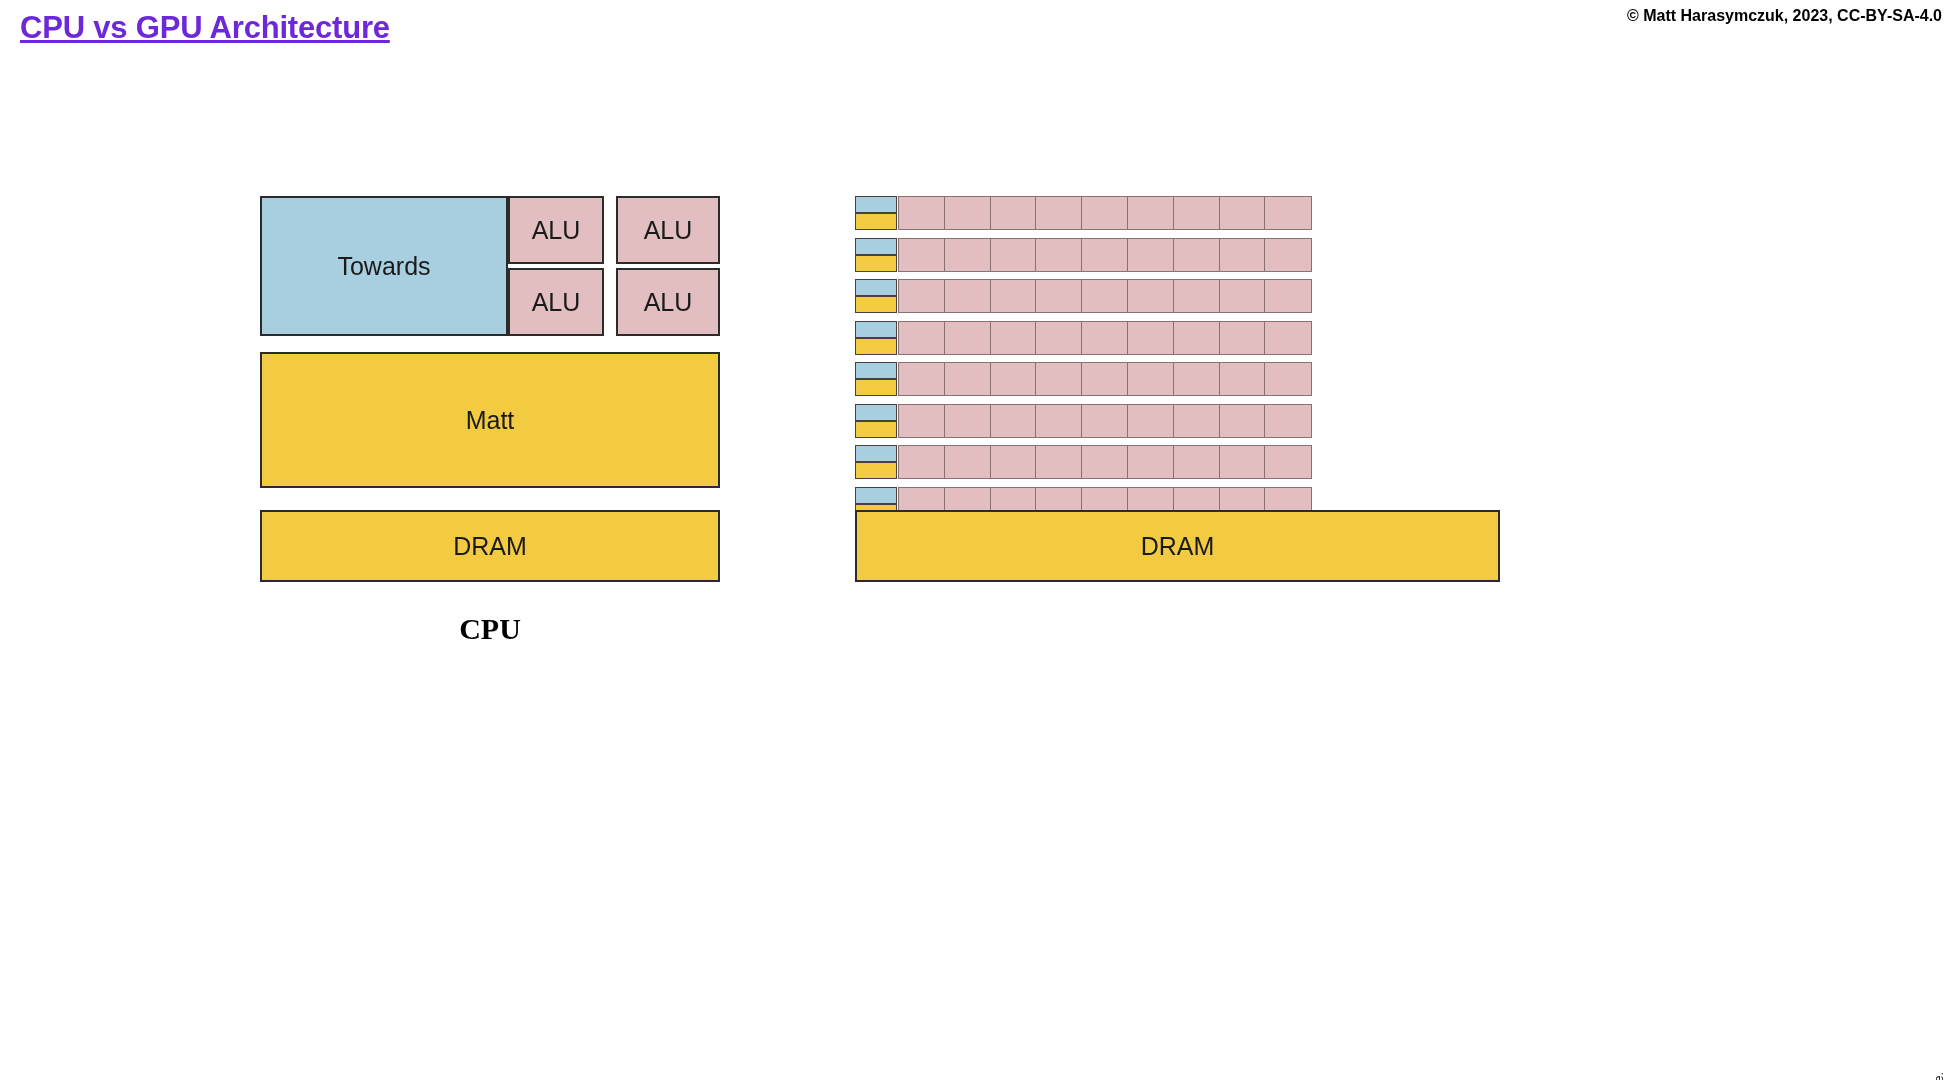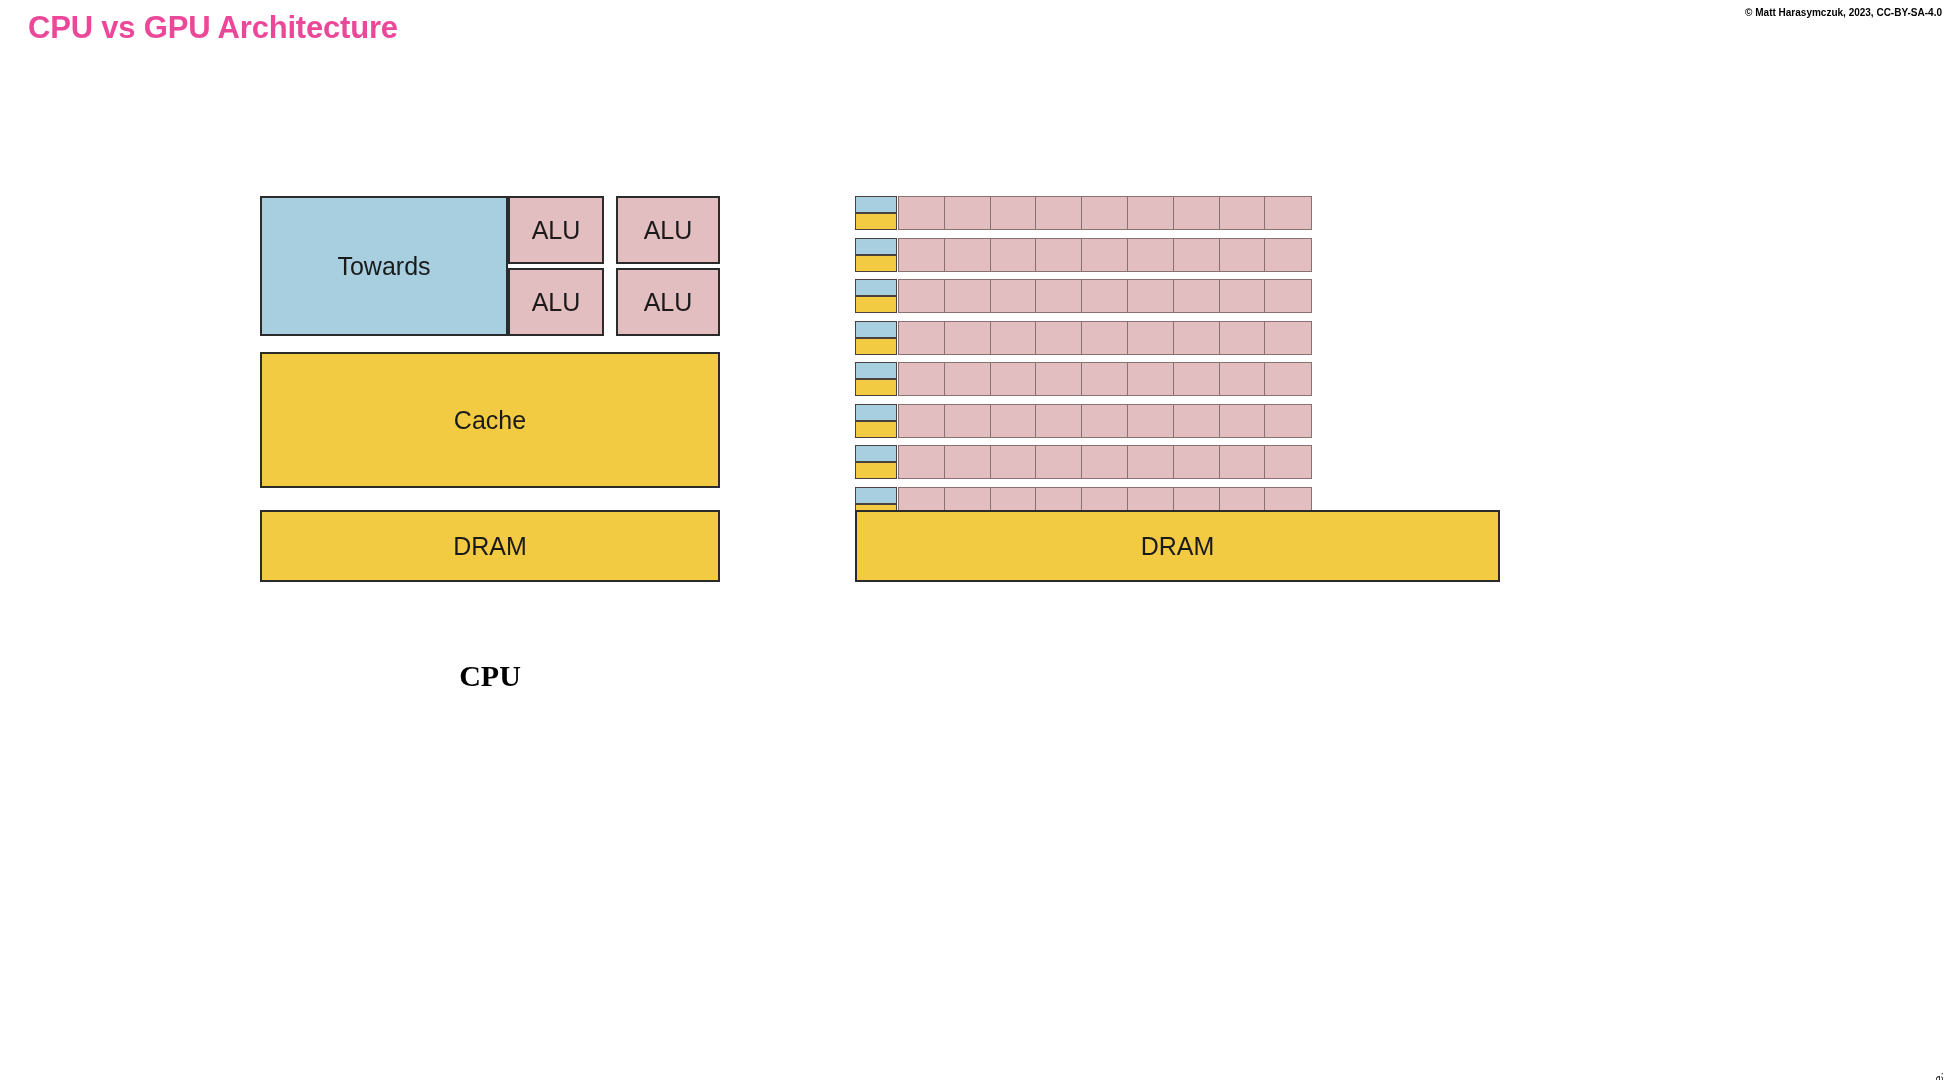--- a/index.html
+++ b/index.html
@@ -11,33 +11,34 @@
     height: 1080px;
     background: #ffffff;
     font-family: "Liberation Sans", sans-serif;
     overflow: hidden;
     position: relative;
   }
 
   
   #page-title {
     position: absolute;
-    left: 28px;
+    left: 20px;
     top: 10px;
     font-size: 31px;
     font-weight: bold;
-    color: #ec4899;
+    color: #6d28d9;
     letter-spacing: -0.2px;
     white-space: nowrap;
+    text-decoration: underline;
   }
   #copyright {
     position: absolute;
     right: 18px;
     top: 7px;
-    font-size: 10px;
+    font-size: 16px;
     font-weight: bold;
     color: #000000;
     white-space: nowrap;
   }
 
   
   #attribution {
     position: absolute;
     right: -2px;
     bottom: 8px;
@@ -121,28 +122,28 @@
     <span>ALU</span>
   </div>
   <div class="blk pink" style="left:508px; top:268px; width:96px; height:68px;">
     <span>ALU</span>
   </div>
   <div class="blk pink" style="left:616px; top:268px; width:104px; height:68px;">
     <span>ALU</span>
   </div>
 
   <div class="blk yellow" style="left:260px; top:352px; width:460px; height:136px;">
-    <span>Cache</span>
+    <span>Matt</span>
   </div>
 
   <div class="blk yellow" style="left:260px; top:510px; width:460px; height:72px;">
     <span>DRAM</span>
   </div>
 
-  <div class="unit-label" style="left:260px; top:612px; width:460px;margin-top:47px;">CPU</div>
+  <div class="unit-label" style="left:260px; top:612px; width:460px;">CPU</div>
 
   <div id="gpu-rows">
       <div class="gpu-mini" style="left: 855px; top: 196px; width: 42px; height: 17px; background: rgb(168, 207, 224);"></div>
       <div class="gpu-mini" style="left: 855px; top: 213px; width: 42px; height: 17px; background: rgb(242, 203, 67);"></div>
       <div class="gpu-cell" style="left: 898px; top: 196px; width: 47.4px; height: 34px;"></div>
       <div class="gpu-cell" style="left: 943.8px; top: 196px; width: 47.4px; height: 34px;"></div>
       <div class="gpu-cell" style="left: 989.6px; top: 196px; width: 47.4px; height: 34px;"></div>
       <div class="gpu-cell" style="left: 1035.4px; top: 196px; width: 47.4px; height: 34px;"></div>
       <div class="gpu-cell" style="left: 1081.2px; top: 196px; width: 47.4px; height: 34px;"></div>
       <div class="gpu-cell" style="left: 1127px; top: 196px; width: 47.4px; height: 34px;"></div>

